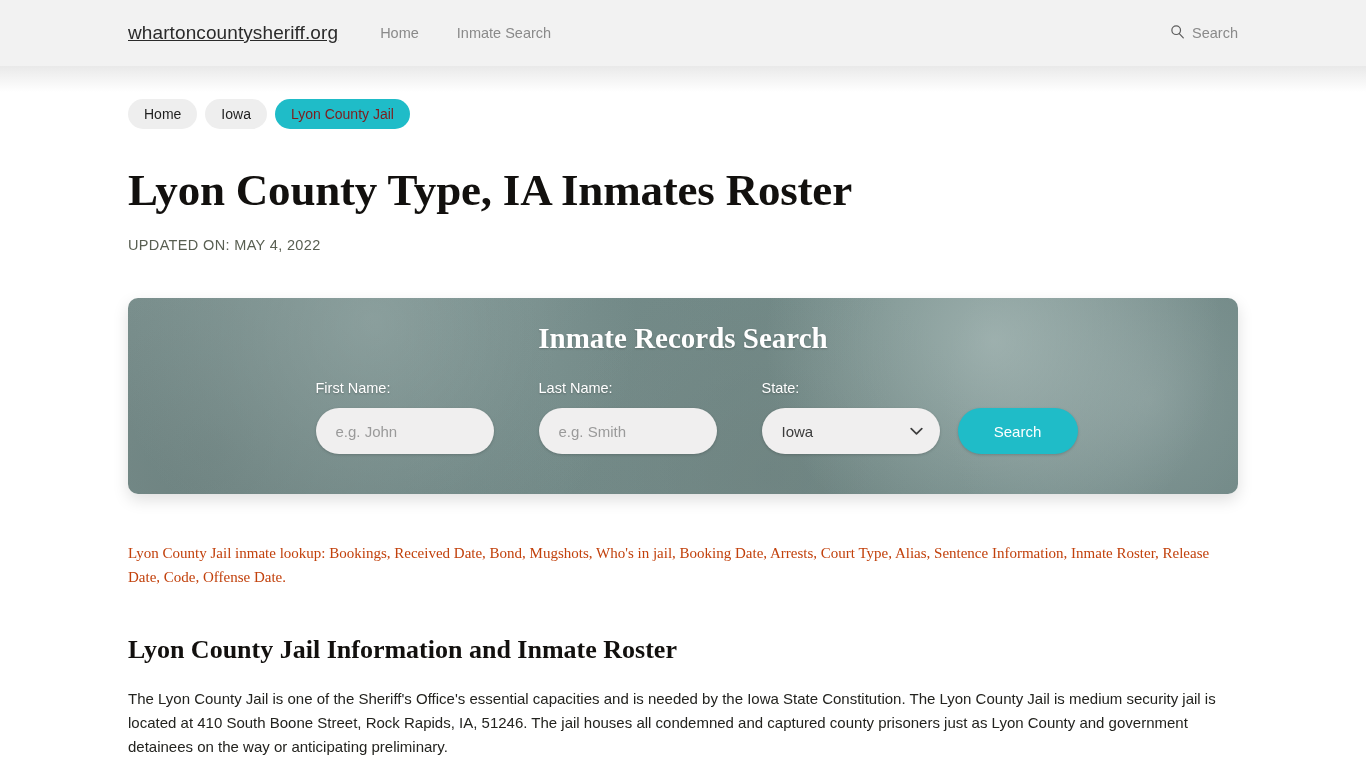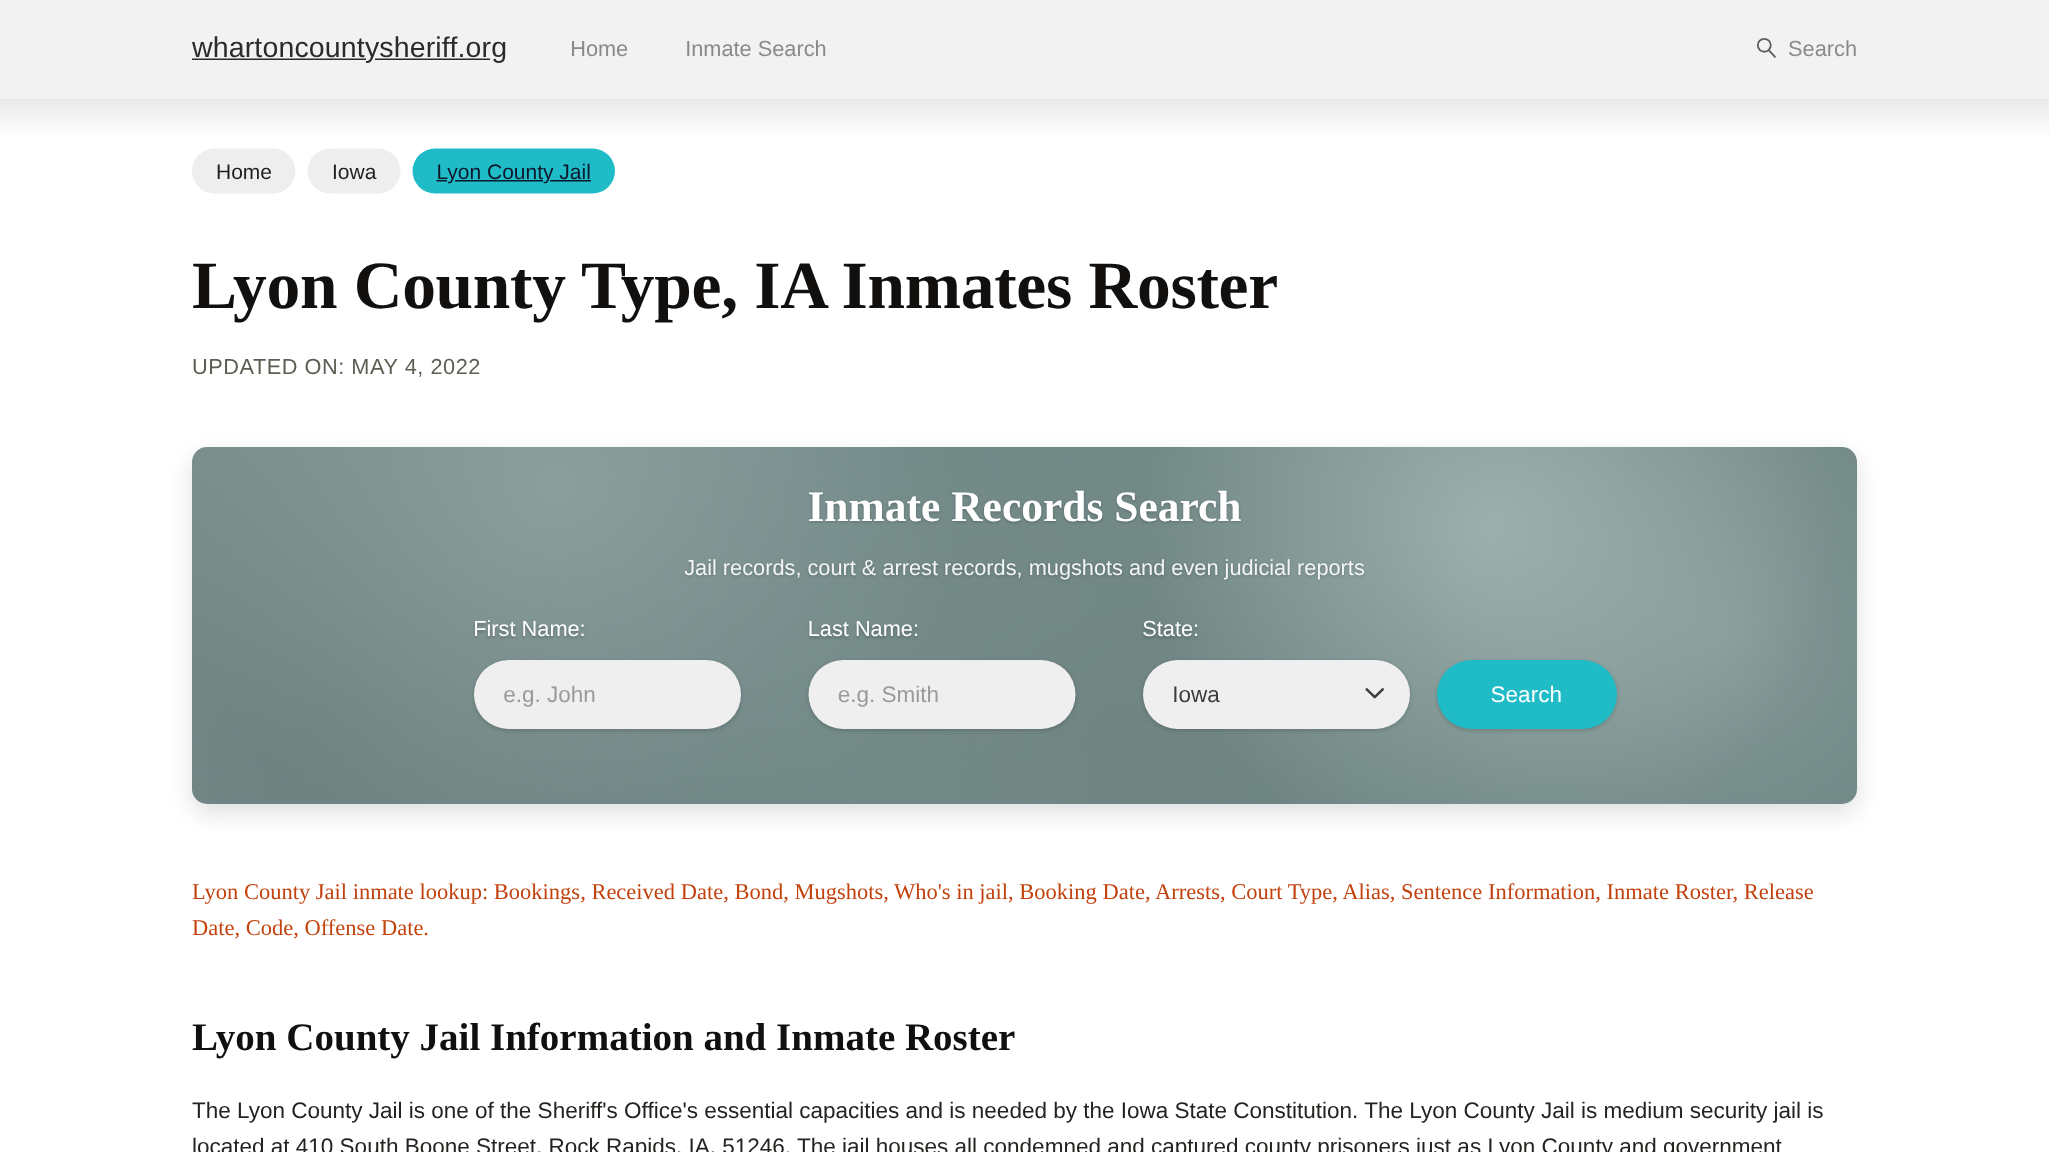--- a/index.html
+++ b/index.html
@@ -79,22 +79,21 @@
     padding: 0 16px;
     border-radius: 15px;
     background: #eeeeee;
     color: #1f1f1f;
     font-size: 14px;
     text-decoration: none;
     white-space: nowrap;
   }
   .crumb.active {
     background: #1fbcc8;
-    color: #0f172a;
-    text-decoration: underline;
+    color: #7f1d1d;
   }
 
   
   .page-title {
     font-family: "Liberation Serif", serif;
     font-size: 45px;
     font-weight: 700;
     color: #12100e;
     margin: 35px 0 0 0;
     letter-spacing: -0.2px;
@@ -103,21 +102,21 @@
     margin-top: 21px;
     font-size: 14.5px;
     color: #595f52;
     letter-spacing: .35px;
   }
 
   
   .search-card {
     position: relative;
     margin-top: 45px;
-    height: 238px;
+    height: 196px;
     border-radius: 10px;
     overflow: hidden;
     background:
       radial-gradient(circle at 78% 22%, rgba(190,205,203,.55) 0%, rgba(190,205,203,0) 26%),
       radial-gradient(circle at 92% 52%, rgba(150,168,167,.55) 0%, rgba(150,168,167,0) 20%),
       radial-gradient(circle at 22% 12%, rgba(168,186,184,.45) 0%, rgba(168,186,184,0) 30%),
       radial-gradient(circle at 8% 78%, rgba(96,114,112,.45) 0%, rgba(96,114,112,0) 34%),
       radial-gradient(circle at 58% 90%, rgba(104,122,120,.40) 0%, rgba(104,122,120,0) 32%),
       radial-gradient(circle at 46% 48%, rgba(126,145,143,.30) 0%, rgba(126,145,143,0) 42%),
       linear-gradient(125deg, #7f9593 0%, #6f8785 38%, #738b88 62%, #6b8381 100%);
@@ -255,21 +254,20 @@
     <a class="crumb" href="#">Iowa</a>
     <a class="crumb active" href="#">Lyon County Jail</a>
   </div>
 
   <h1 class="page-title">Lyon County Type, IA Inmates Roster</h1>
   <div class="updated">UPDATED ON: MAY 4, 2022</div>
 
   <section class="search-card">
     <div class="card-inner">
       <h2 class="card-title">Inmate Records Search</h2>
-      <div class="card-sub">Jail records, court &amp; arrest records, mugshots and even judicial reports</div>
 
       <form class="form-row">
         <div class="field">
           <label class="field-label">First Name:</label>
           <input class="text-input" type="text" placeholder="e.g. John" style="">
         </div>
 
         <div class="field">
           <label class="field-label">Last Name:</label>
           <input class="text-input" type="text" placeholder="e.g. Smith" style="">

